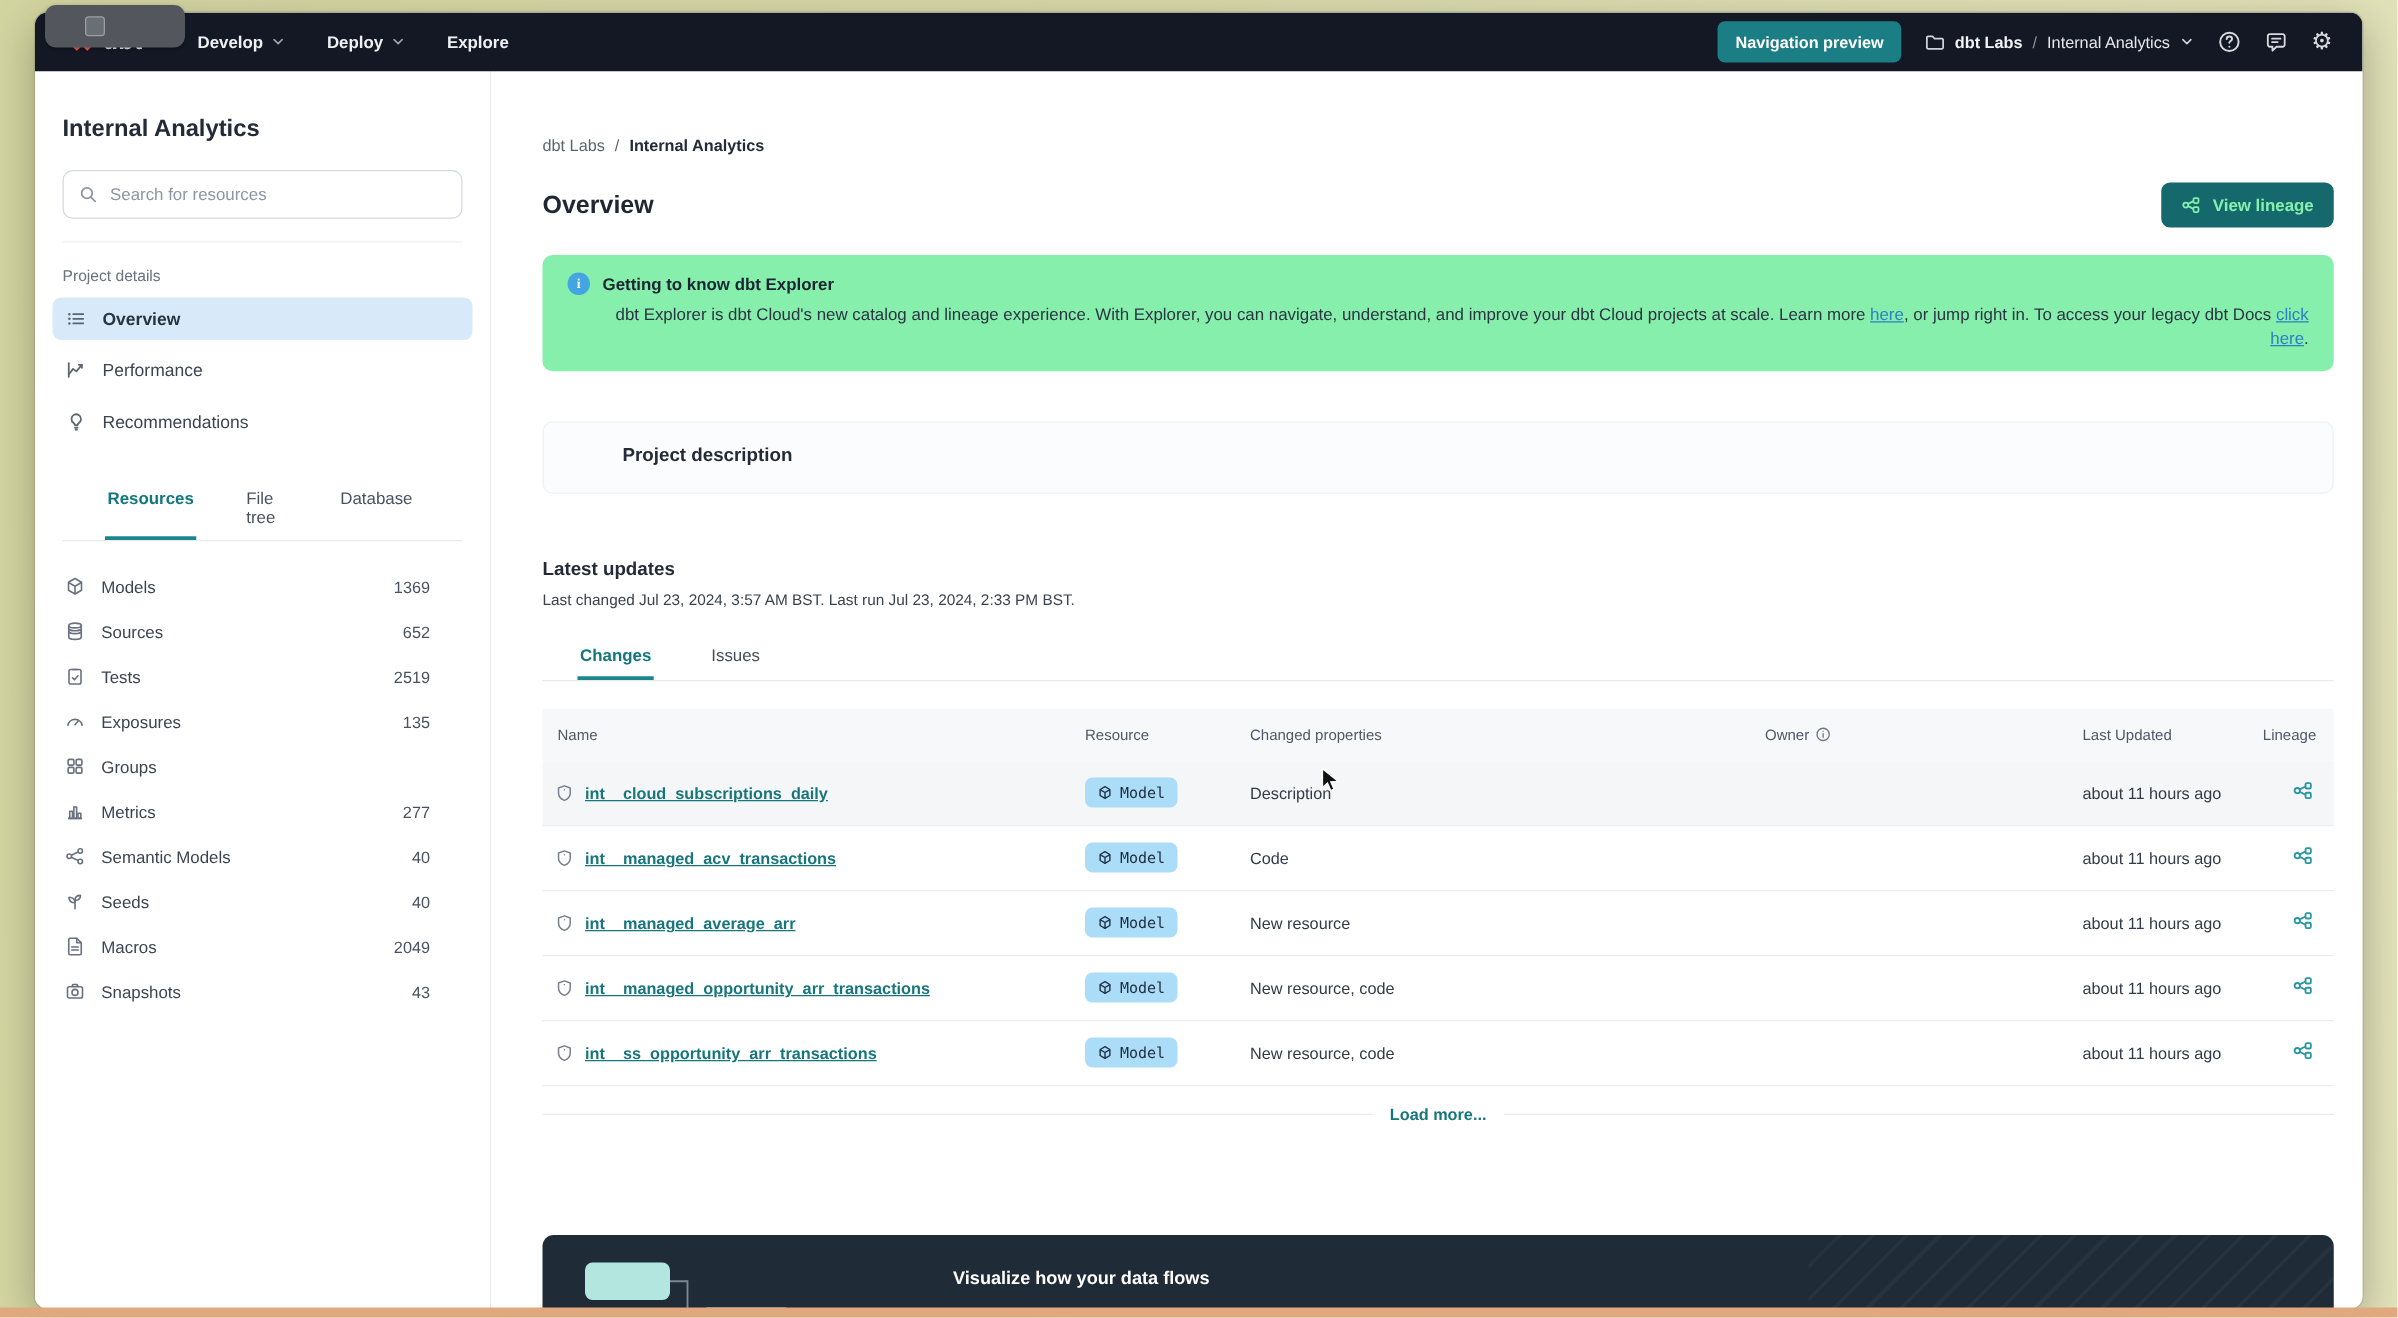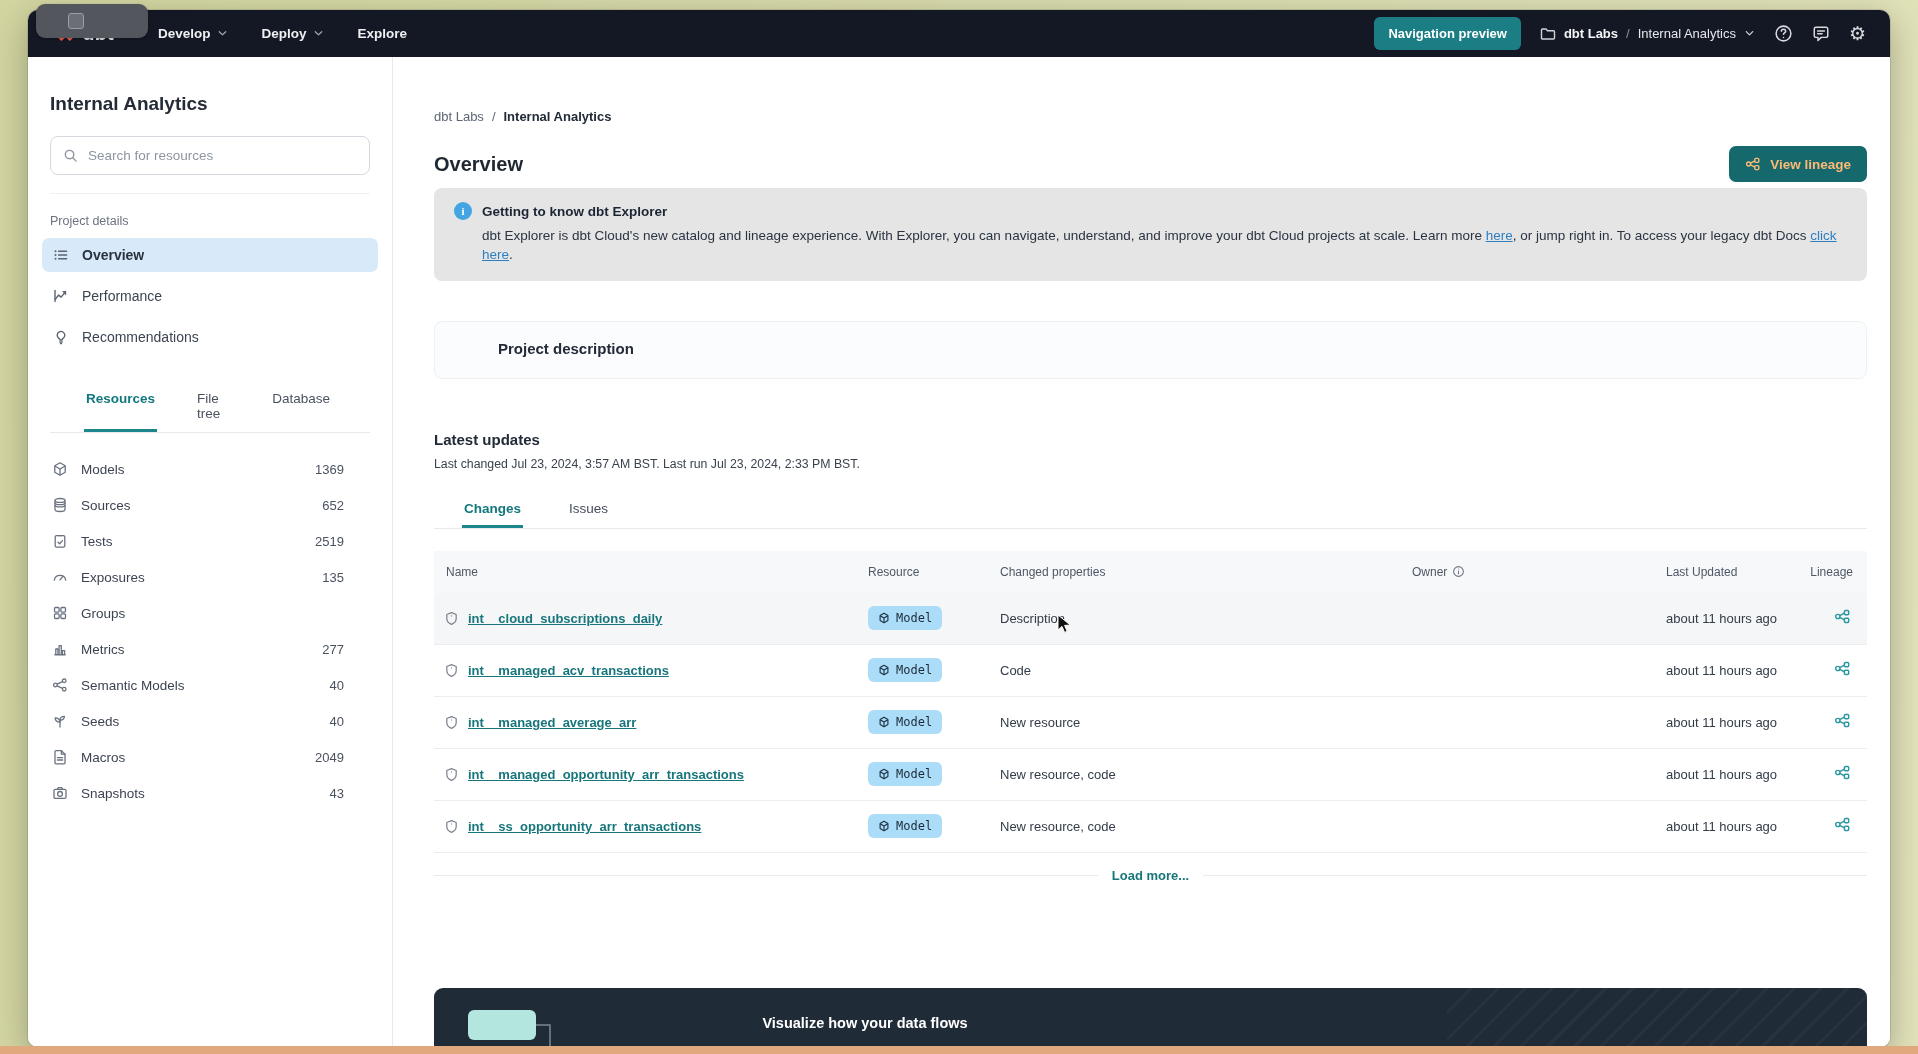--- a/index.html
+++ b/index.html
@@ -89,25 +89,25 @@
 
   
   .main { flex:1; position:relative; background:#fff; overflow:hidden; }
   .content { padding:0 23px 0 41px; }
   .crumbs { margin-top:52px; font-size:13px; color:#5b6573; display:flex; gap:8px; align-items:center; }
   .crumb-link { cursor:pointer; }
   .crumb-current { color:#222b37; font-weight:700; }
   .title-row { margin-top:22px; display:flex; align-items:center; }
   .page-title { font-size:20px; font-weight:700; color:#1f2733; }
   .view-lineage-btn {
-    margin-left:auto; background:#15696d; color:#fdba74; border:none; cursor:pointer;
+    margin-left:auto; background:#15696d; color:#86efac; border:none; cursor:pointer;
     font-family:inherit; font-size:13.5px; font-weight:700; border-radius:7px;
     padding:10px 16px; display:flex; align-items:center; gap:9px;
   }
-  .info-banner { margin-top:6px; background:#e5e5e5; border-radius:8px; padding:14px 20px 16px; }
+  .info-banner { margin-top:22px; background:#86efac; border-radius:8px; padding:14px 20px 16px;text-align:right; }
   .ib-head { display:flex; align-items:center; gap:10px; }
   .info-icon {
     width:18px; height:18px; border-radius:50%; background:#43a5e1; color:#fff;
     font-size:11px; font-weight:700; display:flex; align-items:center; justify-content:center; flex:none;
   }
   .info-icon::before { content:"i"; font-family:"Liberation Serif", serif; }
   .ib-title { font-size:13.5px; font-weight:700; color:#1c2633; }
   .ib-body { margin:7px 0 0 28px; font-size:13.5px; color:#2a3442; line-height:1.4; }
   .link-blue { color:#2d7fc1; text-decoration:underline; cursor:pointer; }
   .desc-card {

